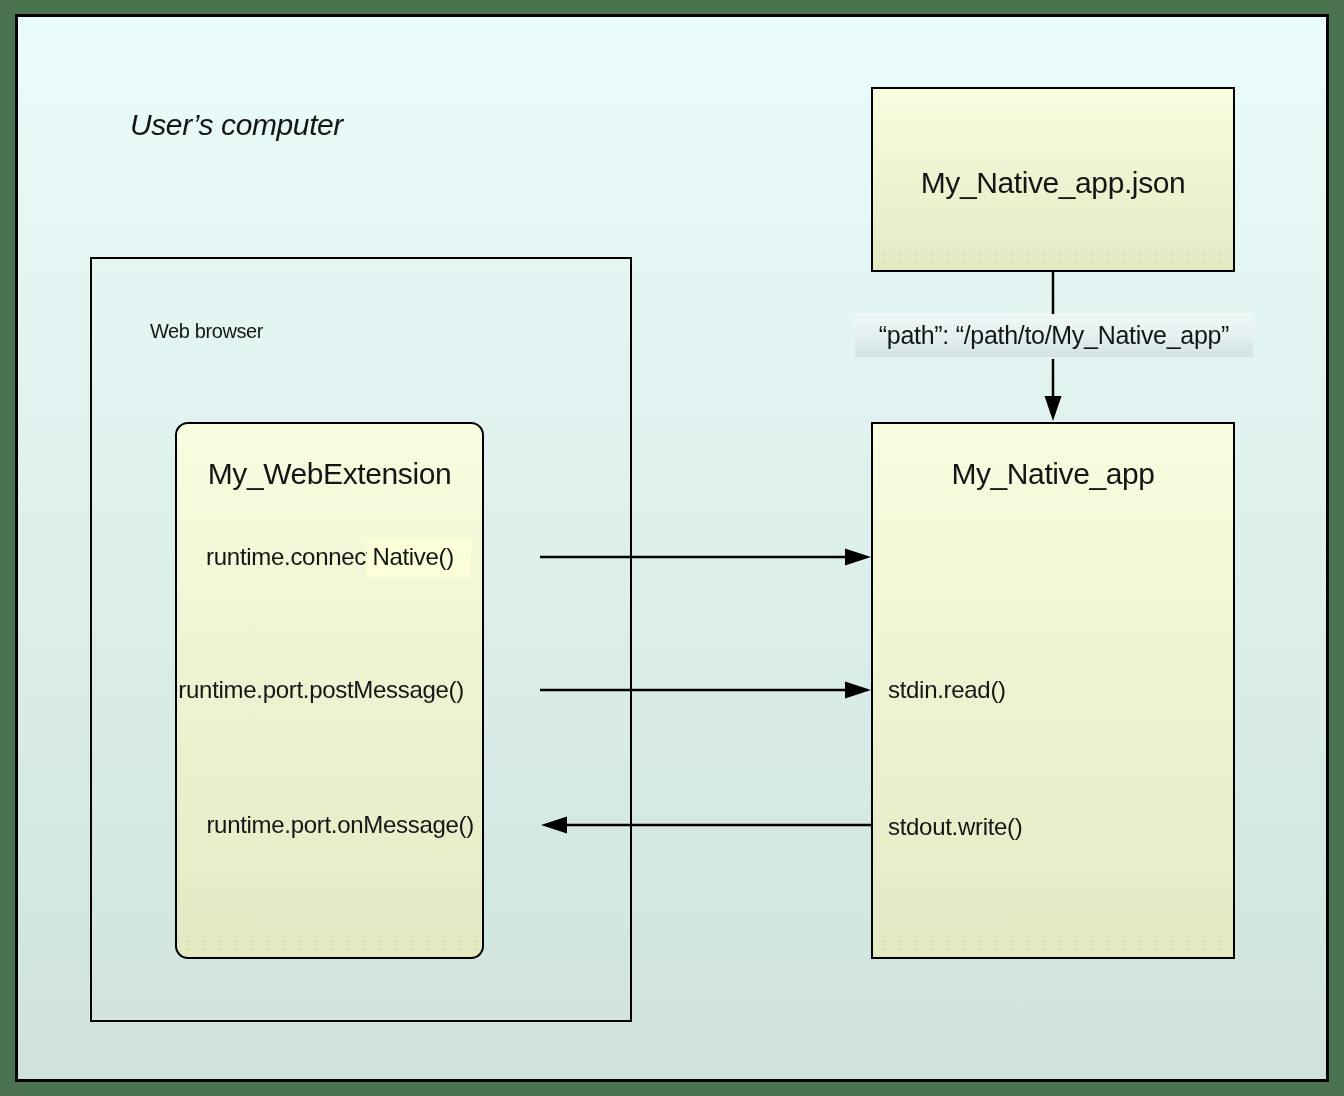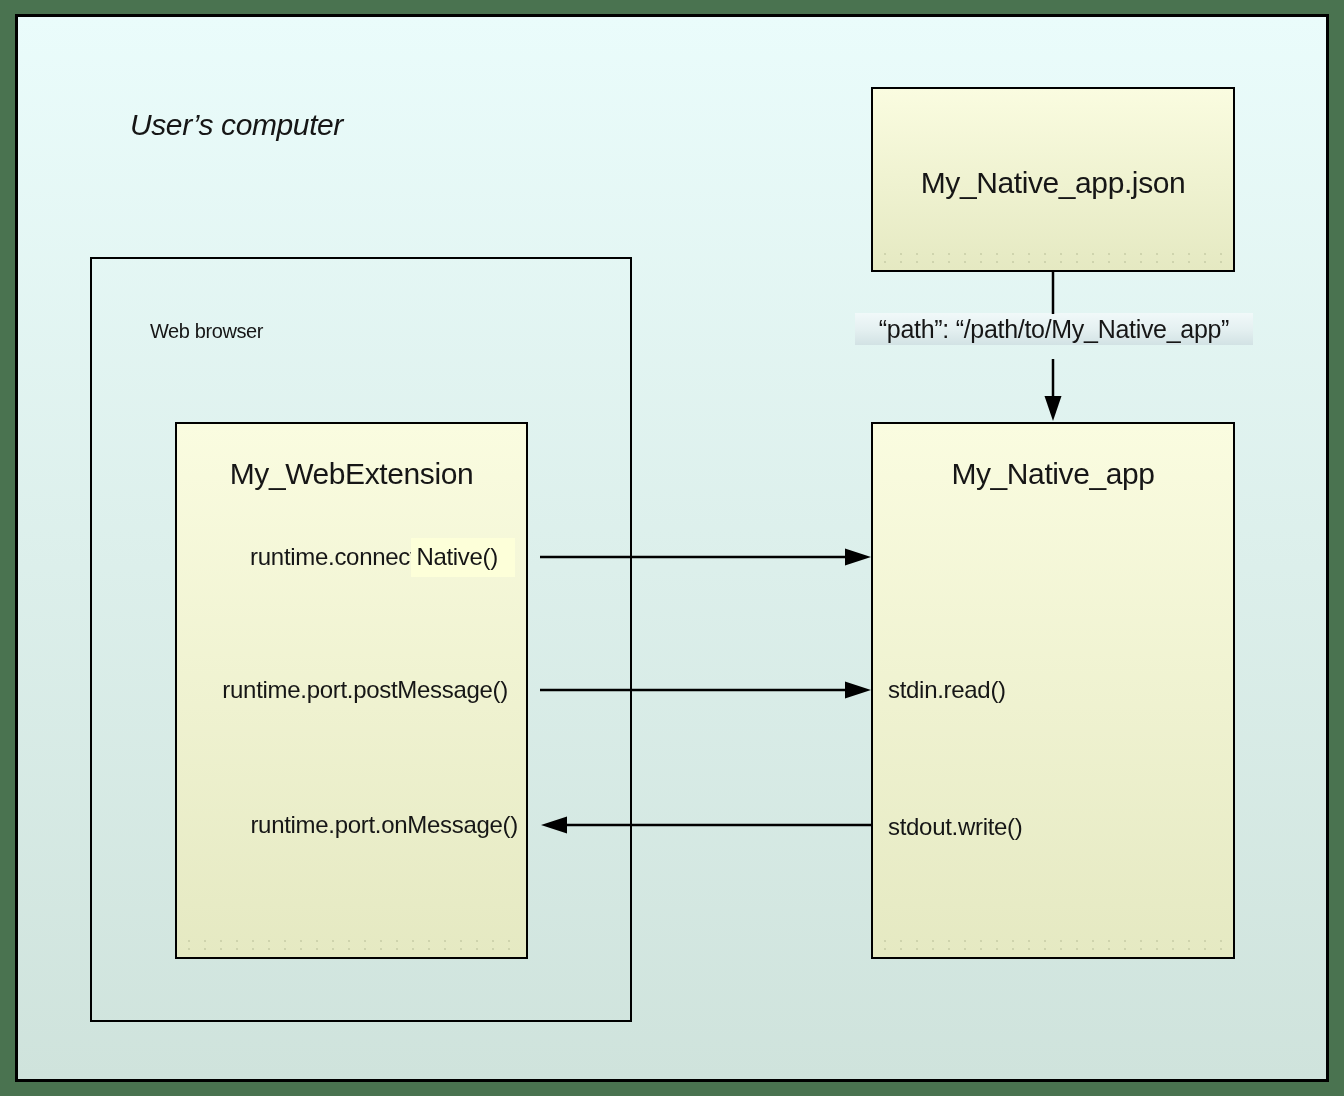--- a/index.html
+++ b/index.html
@@ -61,21 +61,21 @@
   }
   .yellow-box::after {          
     content: "";
     position: absolute;
     left: 4px; right: 4px; bottom: 2px;
     height: 18px;
     background-image: radial-gradient(rgba(110,120,80,0.28) 1px, transparent 1.4px);
     background-size: 16px 8px;
     pointer-events: none;
   }
-  .webext-box { left: 175px; top: 422px; width: 353px; height: 537px; }
+  .webext-box { left: 175px; top: 422px; width: 309px; height: 537px; border-radius: 13px; }
   .native-box { left: 871px; top: 422px; width: 364px; height: 537px; }
   .json-box   { left: 871px; top: 87px;  width: 364px; height: 185px;
                 display: flex; align-items: center; justify-content: center; }
 
   .box-title {
     position: absolute;
     left: 0; right: 0; top: 32px;
     text-align: center;
     font-size: 30px;
     line-height: 36px;
@@ -103,21 +103,21 @@
   .hl {
     background: var(--highlight-yellow, #fdffd9);
     padding: 5px 17px 7px 5px;
     margin: 16px -17px 0 -5px;
   }
 
   
   .path-band {
     position: absolute;
     left: 855px; top: 313px;
-    width: 398px; height: 32px;
+    width: 398px; height: 44px;
     background: linear-gradient(180deg, var(--band-top, #f1f9f9) 0%, #e3eff0 55%, var(--band-bottom, #d2e2e4) 100%);
     display: flex;
     align-items: center;
     justify-content: center;
     font-size: 25px;
     letter-spacing: -0.3px;
     white-space: nowrap;
   }
 
   

